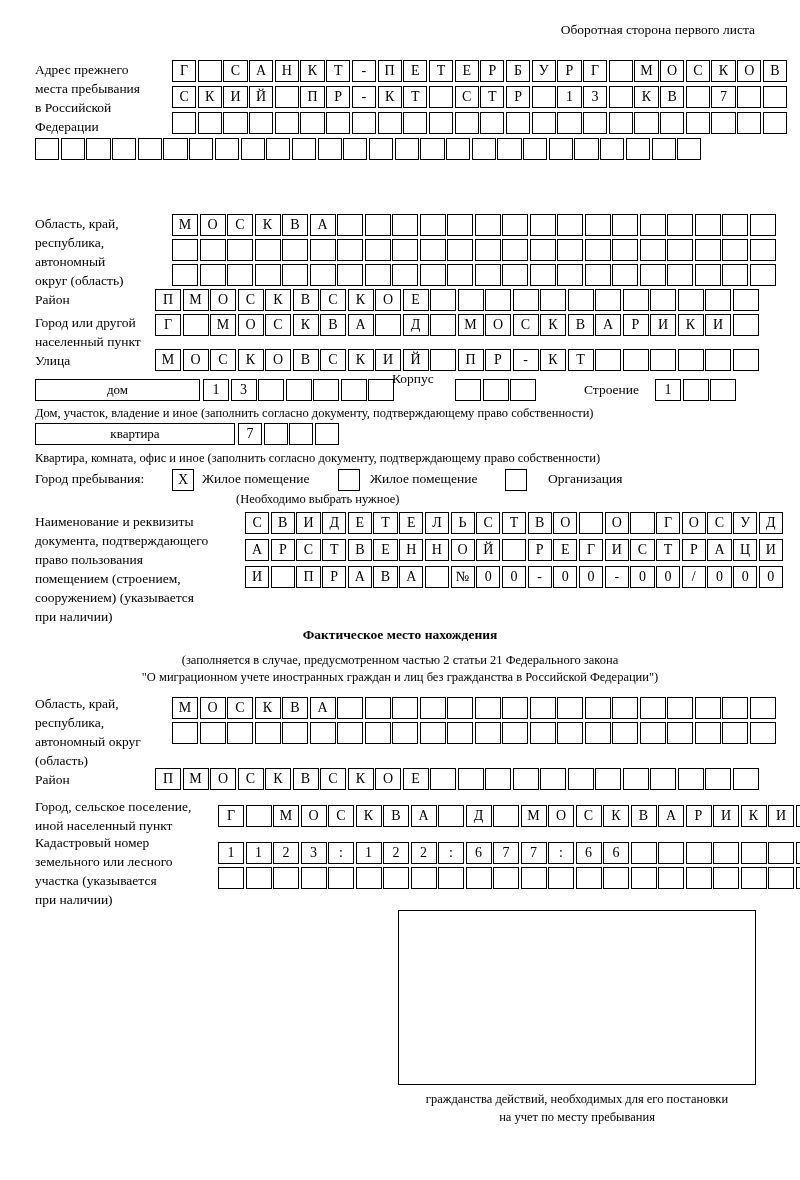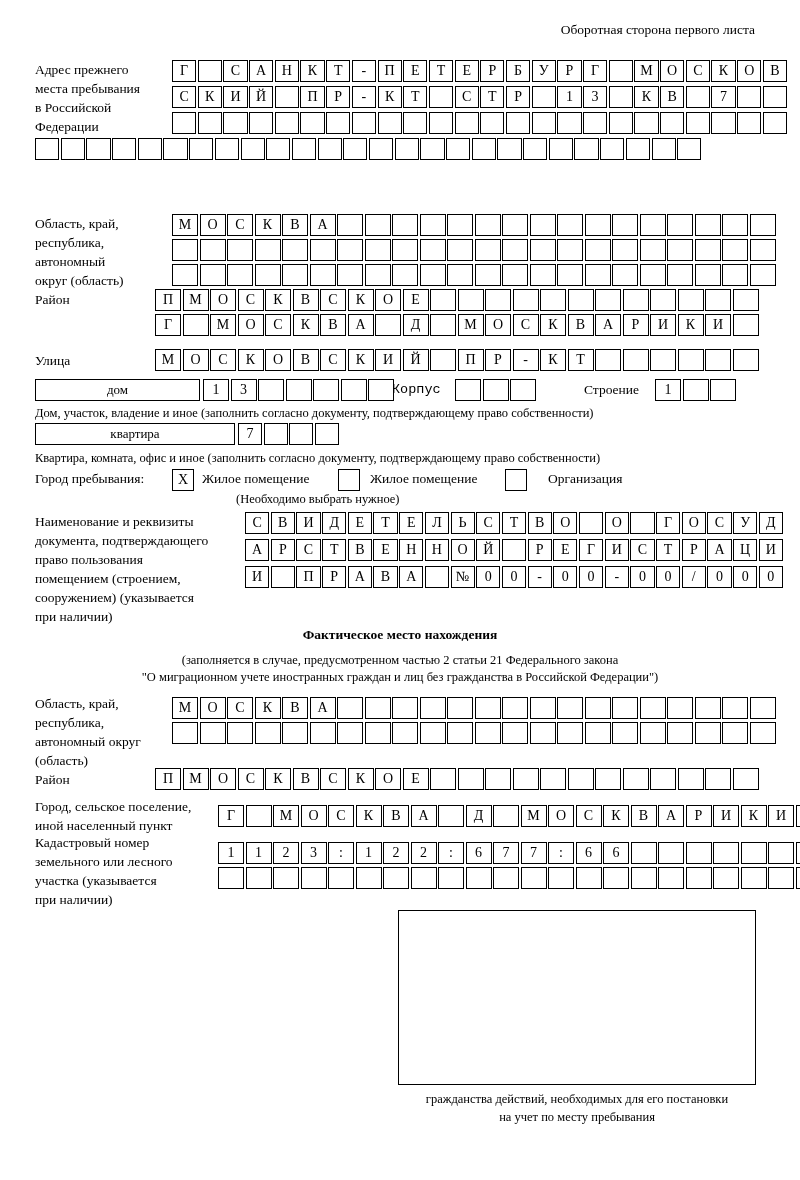--- a/index.html
+++ b/index.html
@@ -328,20 +328,22 @@
         <div class="cell" style="width: 26px;"></div>
         <div class="cell" style="width: 26px;"></div>
         <div class="cell" style="width: 26px;"></div>
         <div class="cell" style="width: 26px;"></div>
         <div class="cell" style="width: 26px;"></div>
         <div class="cell" style="width: 26px;"></div>
         <div class="cell" style="width: 26px;"></div>
       </div>
     </div>
 
+  <div class="lbl" style="left:35px; top:313px; width:150px;">Город или другой
+населенный пункт</div>
   <div id="s2-city">
       <div class="cells" style="left: 155px; top: 314px;">
         <div class="cell" style="width: 26px;">Г</div>
         <div class="cell" style="width: 26px;"></div>
         <div class="cell" style="width: 26px;">М</div>
         <div class="cell" style="width: 26px;">О</div>
         <div class="cell" style="width: 26px;">С</div>
         <div class="cell" style="width: 26px;">К</div>
         <div class="cell" style="width: 26px;">В</div>
         <div class="cell" style="width: 26px;">А</div>
@@ -395,21 +397,21 @@
       <div class="cells" style="left: 203px; top: 379px;">
         <div class="cell" style="width: 26px;">1</div>
         <div class="cell" style="width: 26px;">3</div>
         <div class="cell" style="width: 26px;"></div>
         <div class="cell" style="width: 26px;"></div>
         <div class="cell" style="width: 26px;"></div>
         <div class="cell" style="width: 26px;"></div>
         <div class="cell" style="width: 26px;"></div>
       </div>
     </div>
-  <div class="inline-lbl" style="left:392px; top:379px;font-family:Liberation Mono, monospace;">Корпус</div>
+  <div class="inline-lbl" style="left:392px; top:368px;">Корпус</div>
   <div id="s2-korpus">
       <div class="cells" style="left: 455px; top: 379px;">
         <div class="cell" style="width: 26px;"></div>
         <div class="cell" style="width: 26px;"></div>
         <div class="cell" style="width: 26px;"></div>
       </div>
     </div>
   <div class="inline-lbl" style="left:584px; top:379px;">Строение</div>
   <div id="s2-stroenie">
       <div class="cells" style="left: 655px; top: 379px;">

